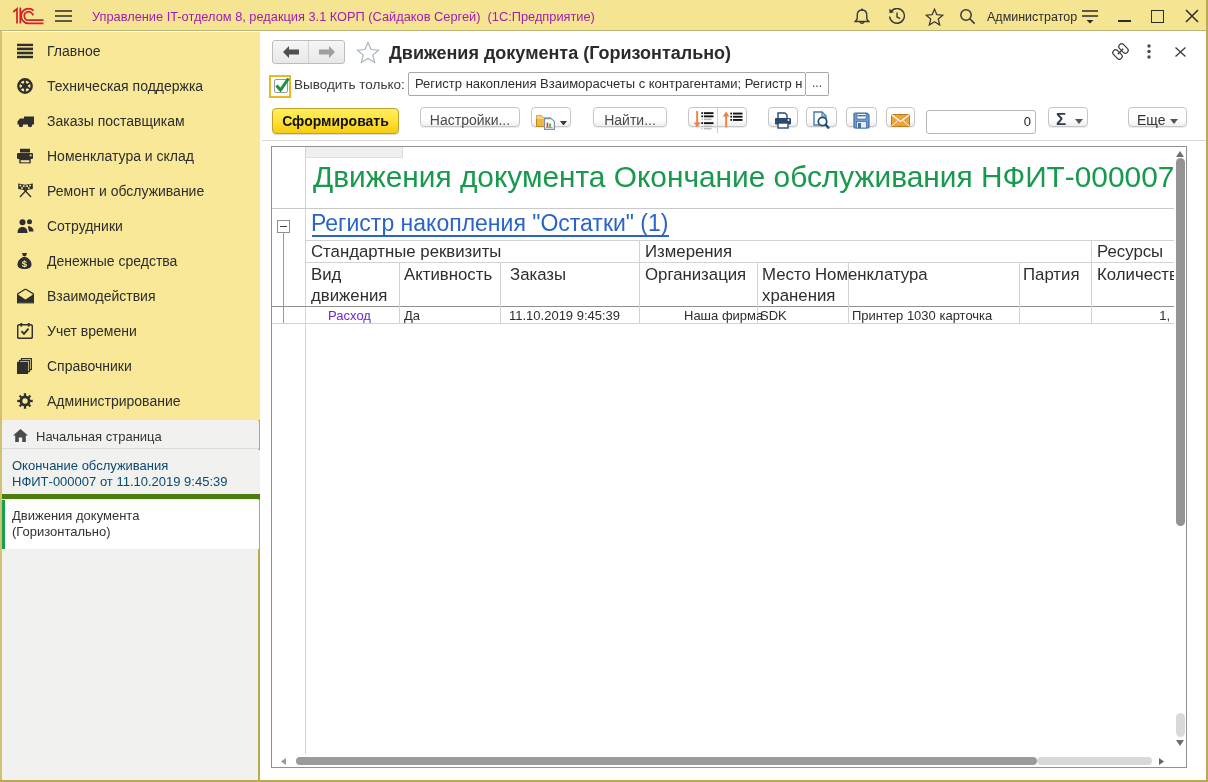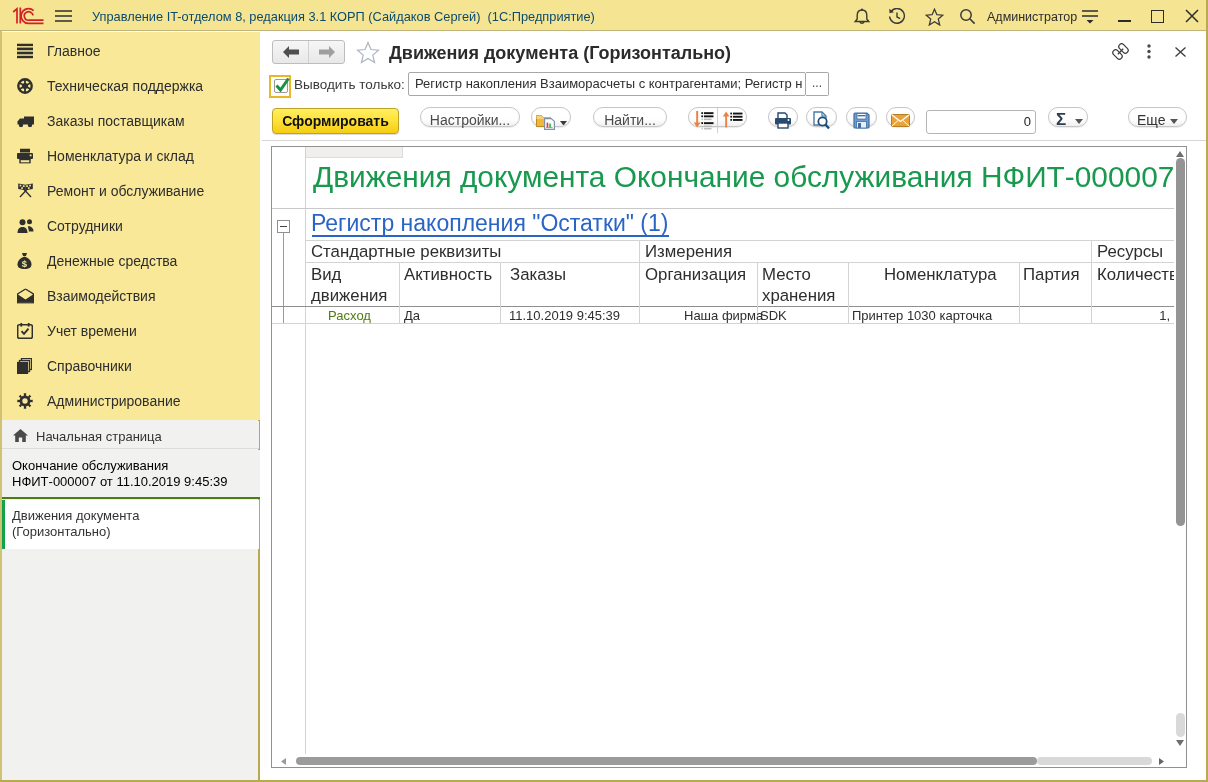--- a/index.html
+++ b/index.html
@@ -11,34 +11,34 @@
 #winborder-l { left:0; top:31px; width:2px; height:751px; background:#cfc373; }
 #winborder-r { left:1206px; top:0; width:2px; height:782px; background:#b9aa52; }
 #winborder-b { left:0; top:780px; width:1208px; height:2px; background:#b9aa52; }
 
 #sidebar-menu { left:2px; top:32px; width:258px; height:388px; background:#f8e897; }
 #sidebar-grey { left:2px; top:420px; width:258px; height:360px; background:#f1f1ef; border-right:2px solid #b9aa52; }
 .menuitem { position:absolute; left:0; width:258px; height:35px; }
 .menuitem .mtext { position:absolute; left:47px; top:50%; transform:translateY(-50%); font-size:14px; color:#2d2d2d; }
 .menuitem svg { position:absolute; left:17px; top:50%; transform:translateY(-50%); }
 #homerow { left:2px; top:421px; width:256.5px; height:28px; background:#f1f1ef; border-bottom:1px solid #dcdcdc; }
-#tab1 { left:2px; top:450px; width:258px; height:49px; background:#f1f1ef; border-bottom:2px solid #4d7c0f; font-size:13px; color:#000000; line-height:16px; padding:8px 0 0 10px; }
+#tab1 { left:2px; top:450px; width:258px; height:49px; background:#f1f1ef; border-bottom:5px solid #4d7c0f; font-size:13px; color:#0c4a6e; line-height:16px; padding:8px 0 0 10px; }
 #tab2 { left:2px; top:500px; width:256.5px; height:49px; background:#ffffff; font-size:13px; color:#333; line-height:16px; padding:8px 0 0 10px; }
 #tab2bar { left:2px; top:500px; width:3px; height:49px; background:#15a04a; }
 
 #navgroup { left:272px; top:40px; width:73px; height:24px; border:1px solid #bdbdbd; border-radius:3px; background:linear-gradient(#f6f6f6,#e8e8e8); }
 #navsep { left:308px; top:41px; width:1px; height:22px; background:#d0d0d0; }
 #formtitle { left:389px; top:43px; font-size:18px; font-weight:bold; color:#2b2b2b; }
 
 #chk { left:269px; top:75px; width:22px; height:23px; border:2px solid #e9b825; background:#fff; }
 #lbl-vyvodit { left:294px; top:77px; font-size:13.5px; color:#3a3a3a; }
 #filterinput { left:408px; top:72px; width:398px; height:24px; border:1px solid #a8a8a8; border-radius:2px; background:#fff; font-size:13px; color:#2f2f2f; line-height:22px; padding-left:6px; white-space:nowrap; overflow:hidden; }
 #dotsbtn { left:806px; top:72px; width:23px; height:24px; border:1px solid #a8a8a8; border-left:none; border-radius:0 2px 2px 0; background:#fff; font-size:12px; color:#444; text-align:center; line-height:20px; }
 
-.btn { position:absolute; top:107px; height:20px; border:1px solid #c6c6c6; border-radius:12px; background:linear-gradient(#ffffff 60%,#f0f0f0); font-size:14px; color:#4a4a4a; text-align:center; box-shadow:0 1px 1px rgba(0,0,0,0.08); }
+.btn { position:absolute; top:107px; height:20px; border:1px solid #c6c6c6; border-radius:4px; background:linear-gradient(#ffffff 60%,#f0f0f0); font-size:14px; color:#4a4a4a; text-align:center; box-shadow:0 1px 1px rgba(0,0,0,0.08); }
 #btn-form { left:272px; top:108px; width:127px; height:26px; border:1px solid #bda428; border-radius:4px; background:linear-gradient(#ffee60,#ffe33c 45%,#f5cd12); font-size:14px; font-weight:bold; color:#111; text-align:center; line-height:24px; box-shadow:0 1px 1px rgba(0,0,0,0.15); }
 #sep-toolbar { left:262px; top:140px; width:944px; height:1px; background:#d6d6d6; }
 
 #panel { left:271px; top:146px; width:916px; height:622px; border:1px solid #919191; background:#fff; }
 .gridline { position:absolute; background:#d3d3d3; }
 #greenTitle { left:313px; top:160px; width:861px; overflow:hidden; font-size:29.85px; color:#18994e; white-space:nowrap; }
 #regLink { left:311px; top:210px; font-size:23px; color:#2a65c5; }
 .cellh { position:absolute; font-size:16.8px; color:#2e2e2e; }
 .celld { position:absolute; font-size:13px; color:#2e2e2e; white-space:nowrap; }
 </style>
@@ -63,21 +63,21 @@
     <path d="M21.6 6.6 A 7.4 7.4 0 1 0 17.7 19.35 L31.5 19.35"></path>
     <path d="M19.8 9.4 A 4.2 4.2 0 1 0 17.4 16.1 L31.5 16.1"></path>
     <path d="M19.9 9.3 L21.3 11.4"></path>
   </g>
 </svg>
 <svg class="abs" style="left:55px; top:10px;" width="17" height="12" viewBox="0 0 17 12">
     <g stroke="#2c2c2c" stroke-width="1.6">
       <path d="M0 1 H17 M0 6 H17 M0 11 H17"></path>
     </g>
   </svg>
-<div class="abs" style="left:92px; top:9px; font-size:12.8px; color:#0c4a6e;">Управление IT-отделом 8, редакция 3.1 КОРП (Сайдаков Сергей)&nbsp; (1С:Предприятие)</div>
+<div class="abs" style="left:92px; top:9px; font-size:12.8px; color:#a21caf;">Управление IT-отделом 8, редакция 3.1 КОРП (Сайдаков Сергей)&nbsp; (1С:Предприятие)</div>
 
 <svg class="abs" style="left:853px; top:8px;" width="18" height="17" viewBox="0 0 18 17">
     <g fill="none" stroke="#3a3a3a" stroke-width="1.4">
       <path d="M9 2 C5.7 2 4.2 4.5 4.2 7.5 L4.2 11 L2.2 13.5 L15.8 13.5 L13.8 11 L13.8 7.5 C13.8 4.5 12.3 2 9 2 Z"></path>
       <path d="M7 13.8 A2.1 2.1 0 0 0 11 13.8"></path>
     </g>
     <circle cx="9" cy="1.7" r="1.1" fill="#3a3a3a"></circle>
   </svg>
 
 <svg class="abs" style="left:888px; top:8px;" width="18" height="17" viewBox="0 0 18 17">
@@ -391,25 +391,25 @@
 
 <div class="cellh" style="left:311px; top:242px;">Стандартные реквизиты</div>
 <div class="cellh" style="left:645px; top:242px;">Измерения</div>
 <div class="cellh" style="left:1097px; top:242px;">Ресурсы</div>
 
 <div class="cellh" style="left:311px; top:265px; width:85px; line-height:20.5px;">Вид движения</div>
 <div class="cellh" style="left:404px; top:265px;">Активность</div>
 <div class="cellh" style="left:510px; top:265px;">Заказы</div>
 <div class="cellh" style="left:645px; top:265px;">Организация</div>
 <div class="cellh" style="left:762px; top:265px; width:85px; line-height:20.5px;">Место хранения</div>
-<div class="cellh" style="left:884px; top:265px;">Номенклатура</div>
+<div class="cellh" style="left:815px; top:265px;">Номенклатура</div>
 <div class="cellh" style="left:1023px; top:265px;">Партия</div>
 <div class="cellh" style="left:1097px; top:265px; width:77px; overflow:hidden; white-space:nowrap;">Количество</div>
 
-<div class="celld" style="left:306px; top:308px; width:87px; text-align:center; color:#4d7c0f;">Расход</div>
+<div class="celld" style="left:306px; top:308px; width:87px; text-align:center; color:#6d28d9;">Расход</div>
 <div class="celld" style="left:404px; top:308px;">Да</div>
 <div class="celld" style="left:509px; top:308px;">11.10.2019 9:45:39</div>
 <div class="celld" style="left:684px; top:308px;">Наша фирма</div>
 <div class="celld" style="left:760px; top:308px;">SDK</div>
 <div class="celld" style="left:852px; top:308px;">Принтер 1030 карточка</div>
 <div class="celld" style="left:1094px; top:308px; width:76px; text-align:right;">1,</div>
 
 <svg class="abs" style="left:1176px; top:151px;" width="8" height="6" viewBox="0 0 8 6">
     <path d="M4 0 L8 6 L0 6 Z" fill="#6e6e6e"></path>
   </svg>

